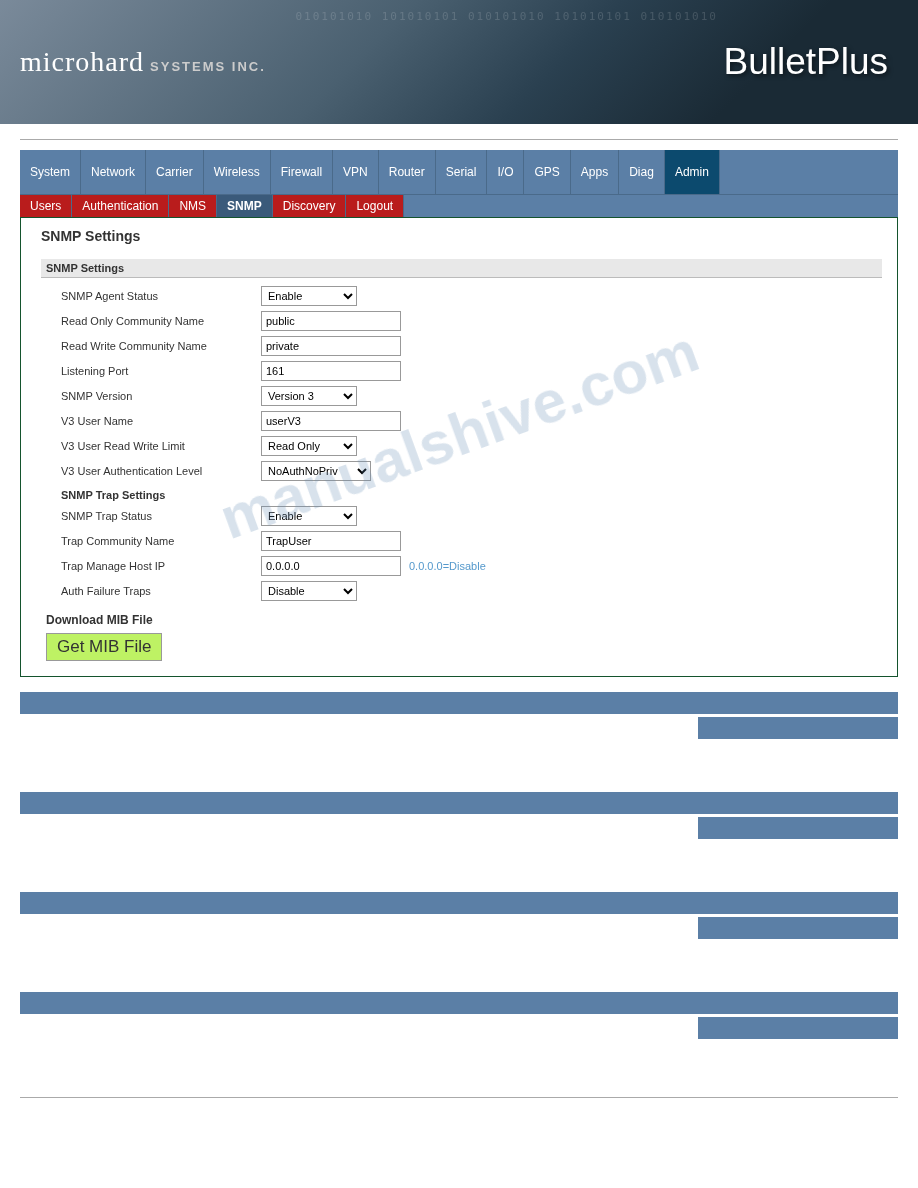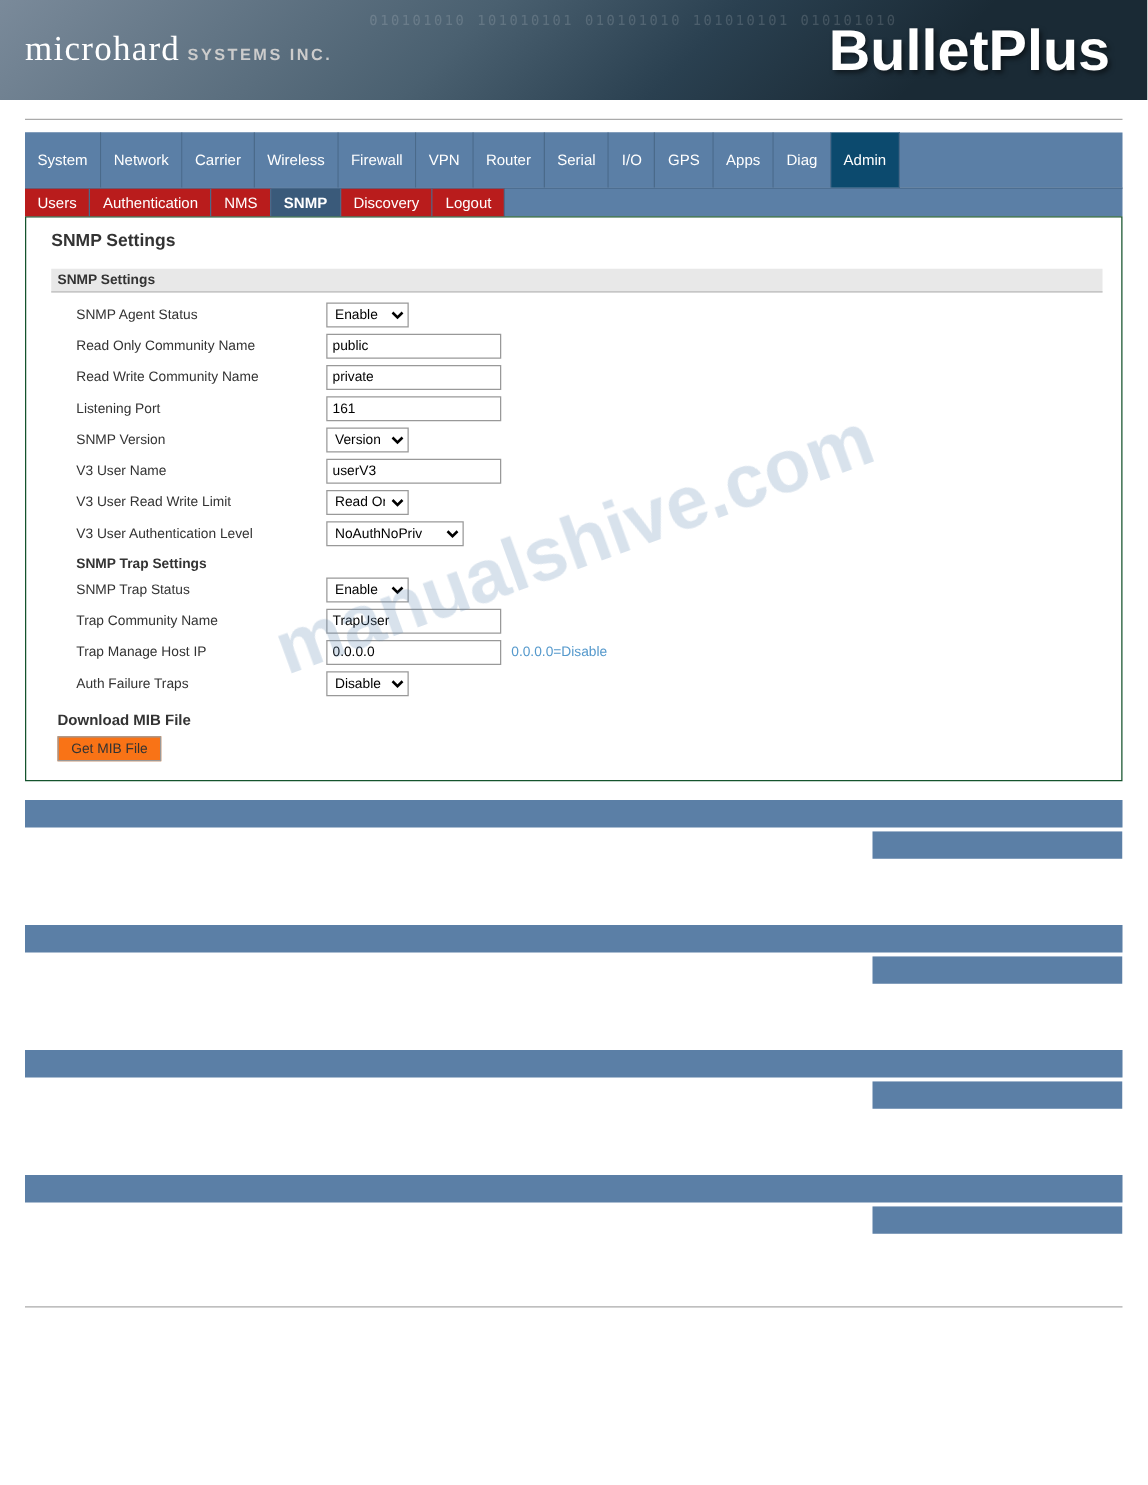--- a/index.html
+++ b/index.html
@@ -1,21 +1,21 @@
 <!DOCTYPE html>
 <html><head>
   <meta charset="utf-8">
   <style>
     * { margin: 0; padding: 0; box-sizing: border-box; }
     body { font-family: Arial, sans-serif; font-size: 12px; background: #fff; width: 918px; }
 
     
     .header {
       width: 100%;
-      height: 80px;
+      height: 124px;
       background: linear-gradient(135deg, #7a8a9a 0%, #4a6070 40%, #2a4050 60%, #1a2a35 80%);
       position: relative;
       overflow: hidden;
       display: flex;
       align-items: center;
       padding: 10px 20px;
     }
     .header-logo {
       display: flex;
       align-items: baseline;
@@ -33,22 +33,22 @@
       color: #ccc;
       margin-left: 6px;
       font-weight: bold;
       letter-spacing: 2px;
     }
     .header-bulletplus {
       position: absolute;
       right: 30px;
       top: 50%;
       transform: translateY(-50%);
-      font-size: 46px;
-      font-weight: bold;
+      font-size: 37px;
+      font-weight: normal;
       color: #fff;
       font-family: Arial, sans-serif;
       text-shadow: 2px 2px 4px rgba(0,0,0,0.5);
     }
     
     .header::after {
       content: "010101010 101010101 010101010 101010101 010101010";
       position: absolute;
       right: 200px;
       top: 10px;
@@ -142,21 +142,21 @@
     }
     .form-input {
       width: 140px;
       height: 20px;
       border: 1px solid #999;
       padding: 2px 4px;
       font-size: 11px;
       background: #fff;
     }
     .form-select {
-      width: 66px;
+      width: 96px;
       height: 20px;
       border: 1px solid #999;
       padding: 1px 2px;
       font-size: 11px;
       background: #fff;
     }
     .form-note {
       font-size: 11px;
       color: #5599cc;
       margin-left: 8px;
@@ -175,23 +175,23 @@
       padding-left: 5px;
     }
     .download-label {
       font-weight: bold;
       font-size: 12px;
       color: #333;
       margin-bottom: 6px;
     }
     .btn-get-file {
       padding: 3px 10px;
-      background: #f97316;
+      background: #bef264;
       border: 1px solid #999;
-      font-size: 11px;
+      font-size: 17px;
       cursor: pointer;
       color: #333;
     }
 
     
     .blue-section {
       margin: 15px 0;
     }
     .blue-bar {
       height: 22px;

